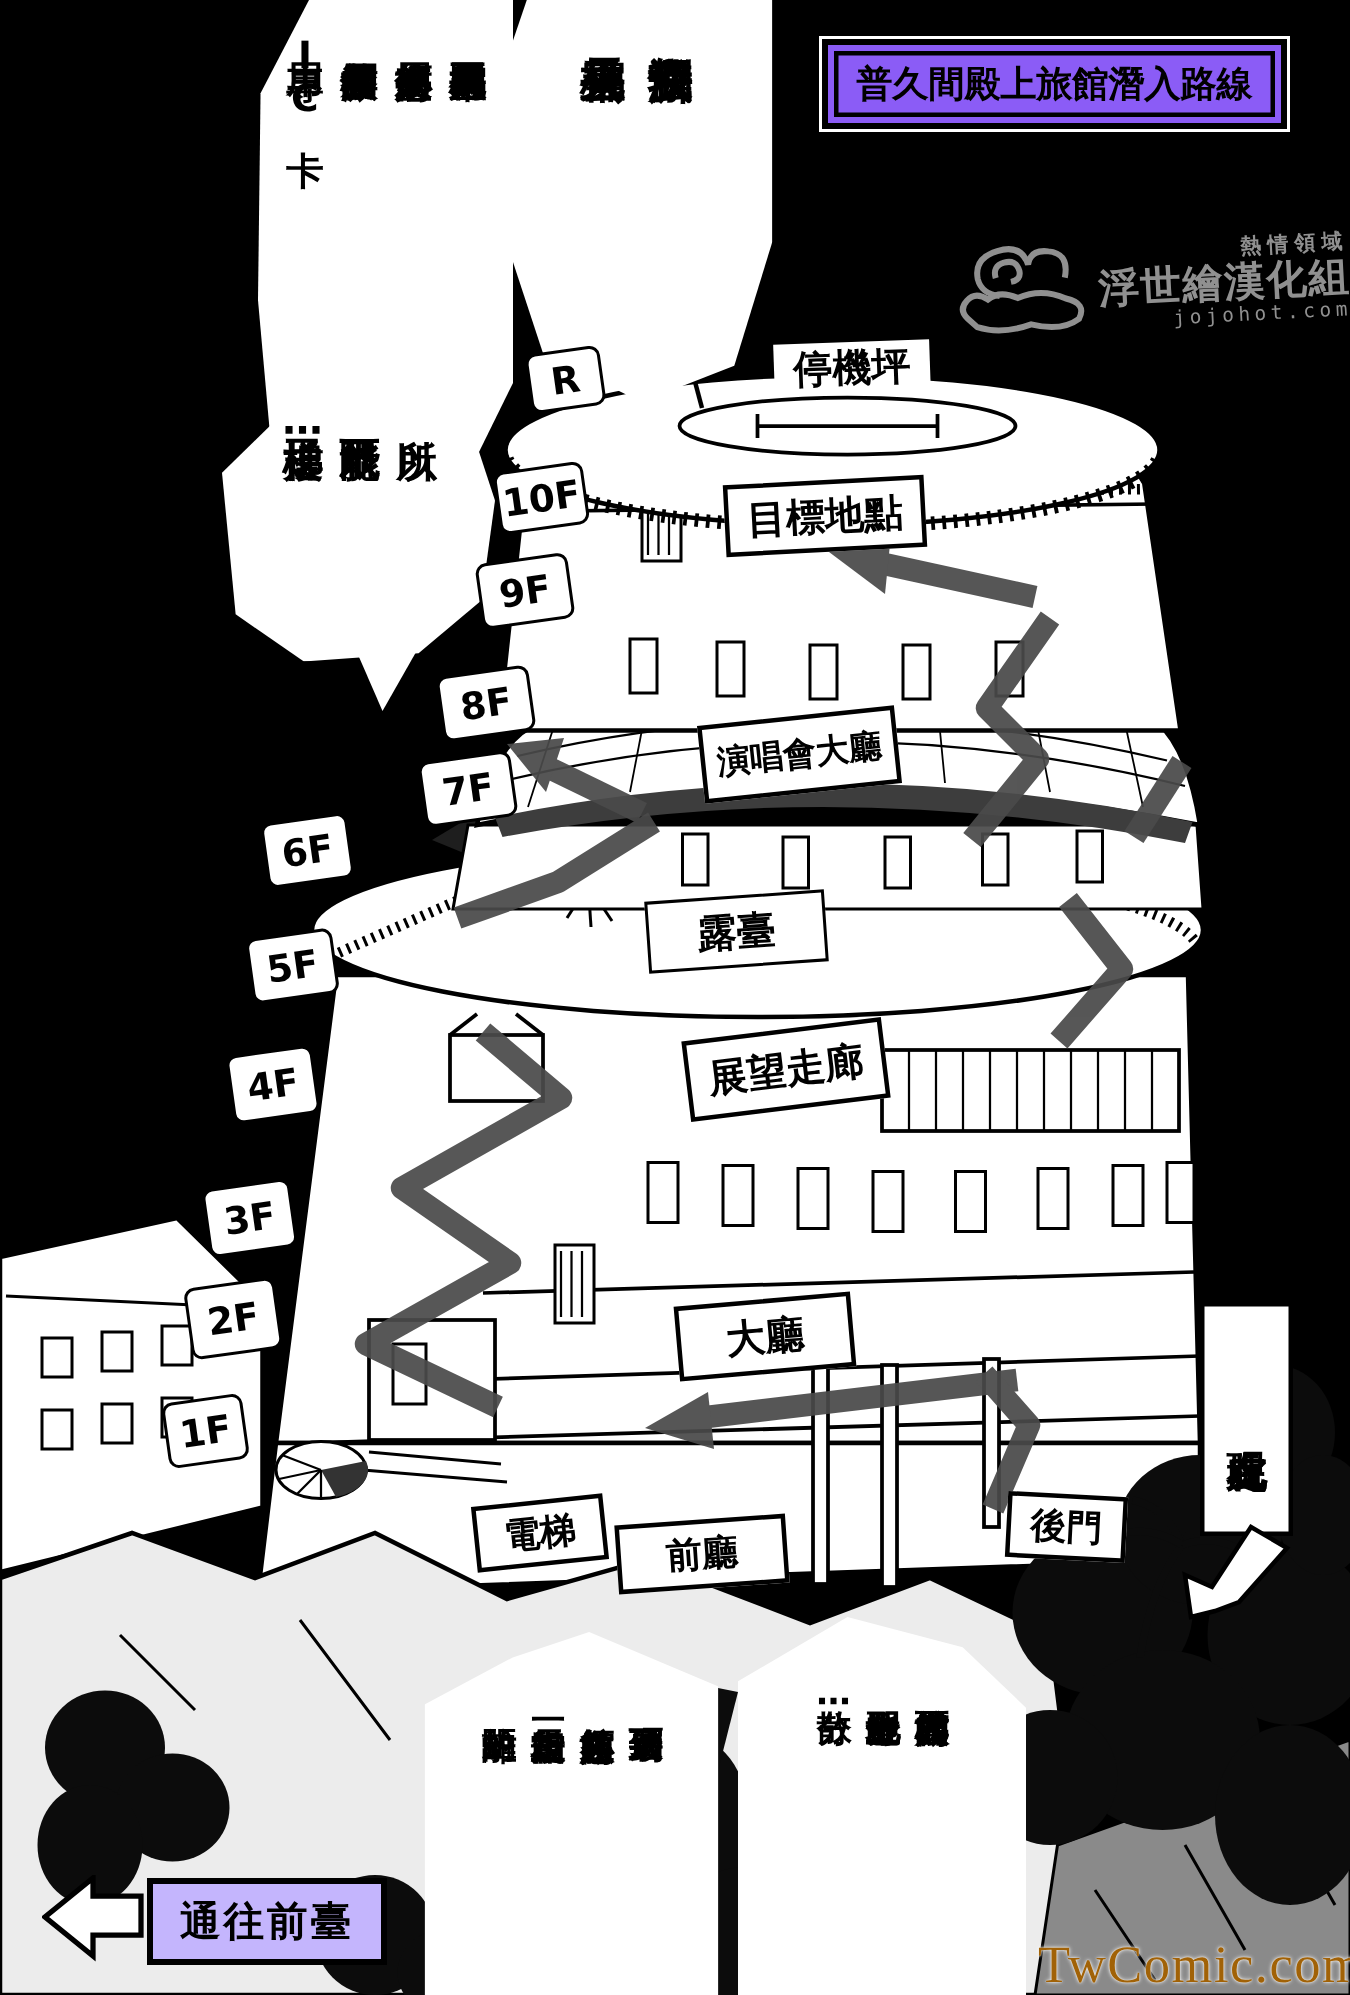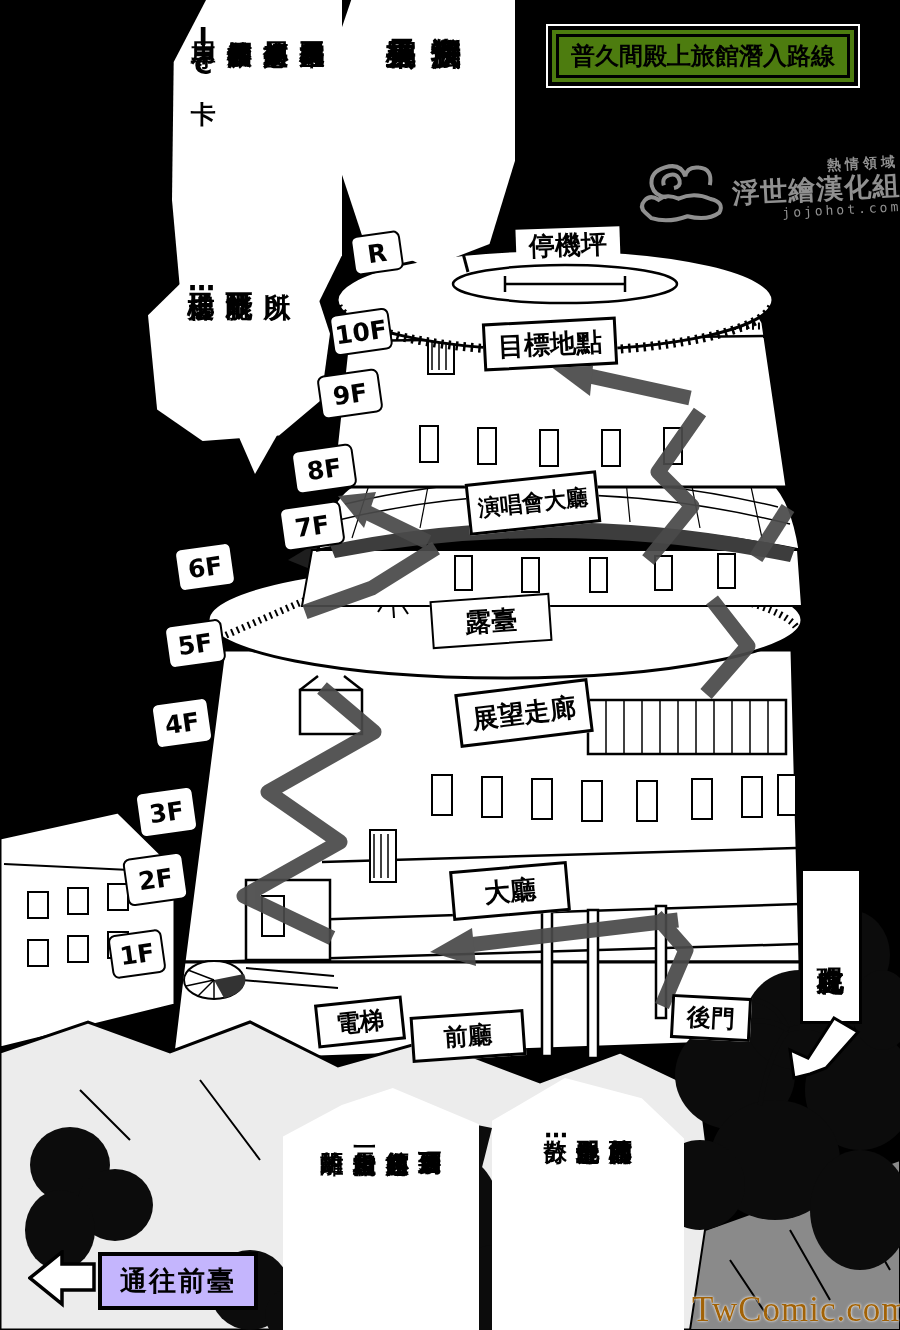--- a/index.html
+++ b/index.html
@@ -21,21 +21,21 @@
       clip-path:polygon(28% 5%,86% 0,100% 42%,95% 78%,72% 97%,30% 100%,5% 83%,0 32%);}
   .b3 .v{font-size:27px;line-height:1.4;padding-top:16px;}
   .b4{left:283px;top:1088px;width:196px;height:242px;
       clip-path:polygon(0 20%,30% 7%,56% 0,100% 15%,100% 100%,0 100%);}
   .b4 .v{font-size:23px;line-height:1.42;padding-top:46px;}
   .b5{left:492px;top:1078px;width:192px;height:252px;
       clip-path:polygon(0 17%,38% 0,78% 8%,100% 24%,100% 100%,0 100%);}
   .b5 .v{font-size:23px;line-height:1.42;padding-top:44px;}
 
   
-  .title-outer{position:absolute;left:548px;top:26px;z-index:7;background:#4d7c0f;
+  .title-outer{position:absolute;left:548px;top:26px;z-index:7;background:#8b5cf6;
       border:4px solid #000;padding:4px;box-shadow:0 0 0 2px #fff;}
   .title-inner{border:3px solid #000;padding:3px 12px;font-size:24px;font-weight:bold;
       white-space:nowrap;}
 
   
   .floor{position:absolute;z-index:7;background:#fff;border:2px solid #000;border-radius:7px;
       display:flex;align-items:center;justify-content:center;font-weight:bold;font-size:25px;
       transform:rotate(-8deg);}
 
   

